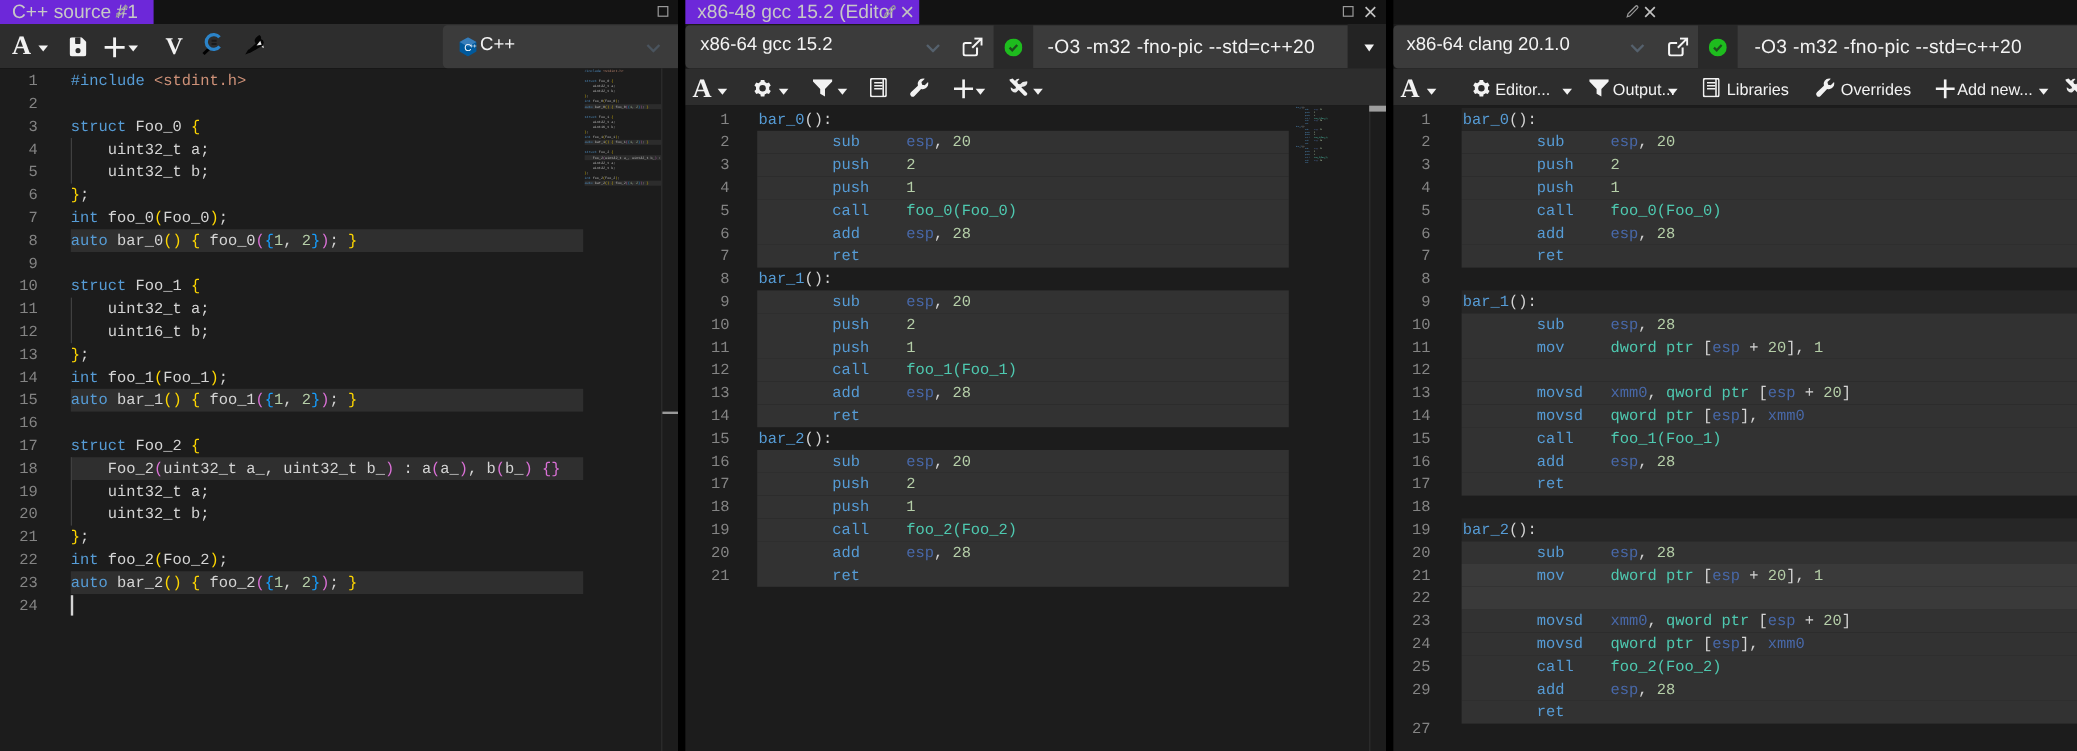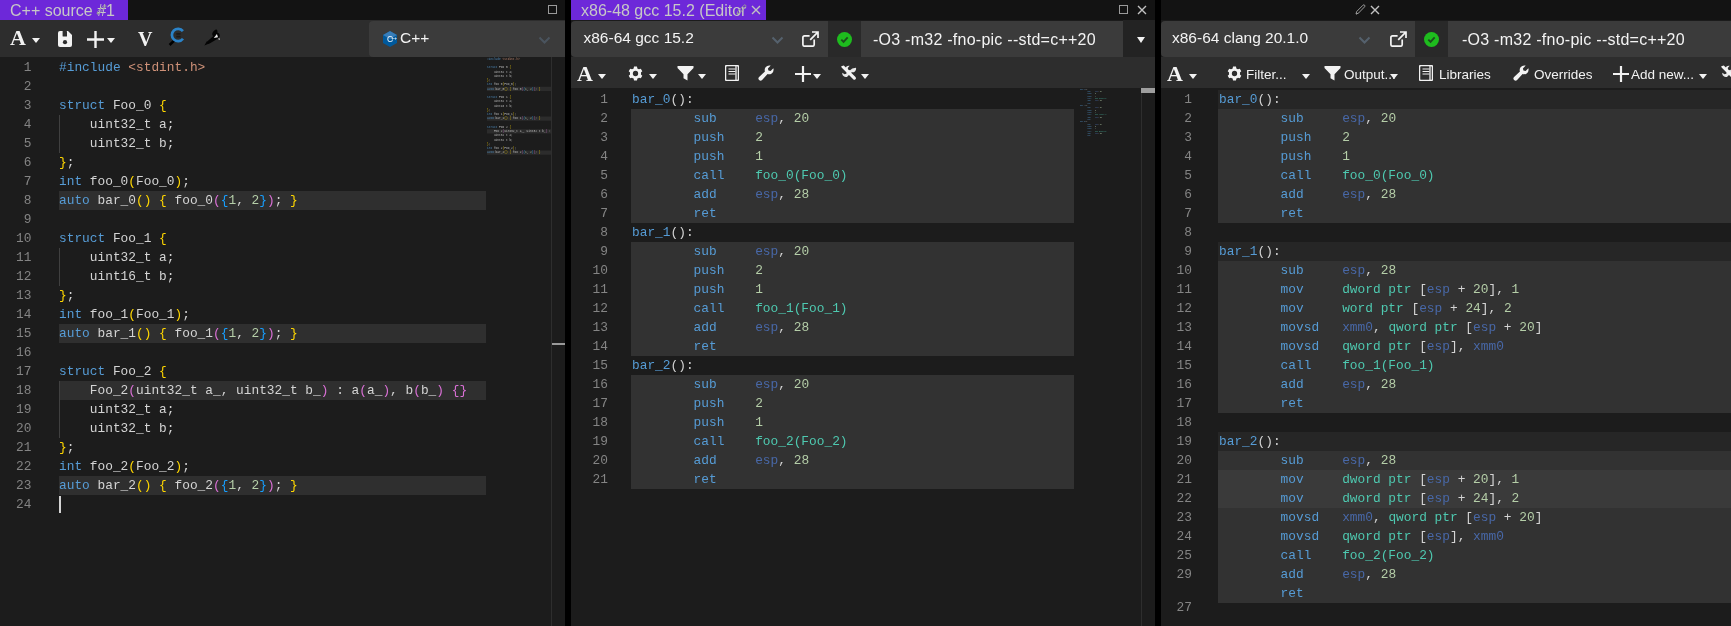--- a/index.html
+++ b/index.html
@@ -318,21 +318,21 @@
       <path d="M4.6 8.2 L7 10.6 L11.4 5.8" fill="none" stroke="#1d4d1d" stroke-width="2"></path>
     </svg>
     <div class="opt" style="left:301px;top:30.5px">-O3 -m32 -fno-pic --std=c++20</div>
     <div class="toolbar" style="top:57px;height:31px"></div>
     <div class="tbA" style="left:6px;top:63px">A</div>
     <div style="position:absolute;left:28px;top:74px;width:0;height:0;border-left:4.5px solid transparent;border-right:4.5px solid transparent;border-top:5px solid #f2f2f2"></div>
     <svg style="position:absolute;left:65px;top:65px" width="17" height="17" viewBox="0 0 16 16">
       <path fill="#f2f2f2" d="M6.6 0h2.8l.35 1.7a6.3 6.3 0 0 1 1.55.9L13 2l1.4 2.4-1.3 1.15q.1.45.1.95t-.1.95l1.3 1.15L13 11l-1.7-.6a6.3 6.3 0 0 1-1.55.9L9.4 13H6.6l-.35-1.7a6.3 6.3 0 0 1-1.55-.9L3 11 1.6 8.6l1.3-1.15Q2.8 7 2.8 6.5t.1-.95L1.6 4.4 3 2l1.7.6a6.3 6.3 0 0 1 1.55-.9Z" transform="translate(0,1.5)"></path>
       <circle cx="8" cy="8" r="2.5" fill="#2d2d2d"></circle>
     </svg>
-    <div class="lab" style="left:85px;top:67px">Filter...</div>
+    <div class="lab" style="left:85px;top:67px">Editor...</div>
     <div style="position:absolute;left:141px;top:74px;width:0;height:0;border-left:4.5px solid transparent;border-right:4.5px solid transparent;border-top:5px solid #f2f2f2"></div>
     <svg style="position:absolute;left:163px;top:66px" width="17" height="15" viewBox="0 0 17 15">
       <path fill="#f2f2f2" d="M0.5 0 h16 v2 L10.5 8.2 V14.5 L6.5 12.2 V8.2 L0.5 2 Z"></path>
     </svg>
     <div class="lab" style="left:183px;top:67px">Output...</div>
     <div style="position:absolute;left:229px;top:74px;width:0;height:0;border-left:4.5px solid transparent;border-right:4.5px solid transparent;border-top:5px solid #f2f2f2"></div>
     <svg style="position:absolute;left:258px;top:65px" width="14" height="16" viewBox="0 0 14 16">
       <rect x="0.5" y="0.5" width="13" height="15" rx="1.6" fill="none" stroke="#f2f2f2" stroke-width="1.5"></rect>
       <path d="M3.5 4h7M3.5 6.5h7M3.5 9h7" stroke="#f2f2f2" stroke-width="1.2"></path>
       <path d="M11 0.5v15" stroke="#f2f2f2" stroke-width="1.3"></path>
@@ -407,27 +407,25 @@
     <div class="cl" style="left:58px;top:89.5px"><i class="k">bar_0</i><i class="w">():</i></div>
     <div class="cl" style="left:58px;top:108.5px"><i class="k">&nbsp;&nbsp;&nbsp;&nbsp;&nbsp;&nbsp;&nbsp;&nbsp;sub&nbsp;&nbsp;&nbsp;&nbsp;&nbsp;</i><i class="r">esp</i><i class="w">,&nbsp;</i><i class="n">20</i></div>
     <div class="cl" style="left:58px;top:127.5px"><i class="k">&nbsp;&nbsp;&nbsp;&nbsp;&nbsp;&nbsp;&nbsp;&nbsp;push&nbsp;&nbsp;&nbsp;&nbsp;</i><i class="n">2</i></div>
     <div class="cl" style="left:58px;top:146.5px"><i class="k">&nbsp;&nbsp;&nbsp;&nbsp;&nbsp;&nbsp;&nbsp;&nbsp;push&nbsp;&nbsp;&nbsp;&nbsp;</i><i class="n">1</i></div>
     <div class="cl" style="left:58px;top:165.5px"><i class="k">&nbsp;&nbsp;&nbsp;&nbsp;&nbsp;&nbsp;&nbsp;&nbsp;call&nbsp;&nbsp;&nbsp;&nbsp;</i><i class="t">foo_0(Foo_0)</i></div>
     <div class="cl" style="left:58px;top:184.5px"><i class="k">&nbsp;&nbsp;&nbsp;&nbsp;&nbsp;&nbsp;&nbsp;&nbsp;add&nbsp;&nbsp;&nbsp;&nbsp;&nbsp;</i><i class="r">esp</i><i class="w">,&nbsp;</i><i class="n">28</i></div>
     <div class="cl" style="left:58px;top:203.5px"><i class="k">&nbsp;&nbsp;&nbsp;&nbsp;&nbsp;&nbsp;&nbsp;&nbsp;ret</i></div>
     <div class="cl" style="left:58px;top:241.5px"><i class="k">bar_1</i><i class="w">():</i></div>
     <div class="cl" style="left:58px;top:260.5px"><i class="k">&nbsp;&nbsp;&nbsp;&nbsp;&nbsp;&nbsp;&nbsp;&nbsp;sub&nbsp;&nbsp;&nbsp;&nbsp;&nbsp;</i><i class="r">esp</i><i class="w">,&nbsp;</i><i class="n">28</i></div>
     <div class="cl" style="left:58px;top:279.5px"><i class="k">&nbsp;&nbsp;&nbsp;&nbsp;&nbsp;&nbsp;&nbsp;&nbsp;mov&nbsp;&nbsp;&nbsp;&nbsp;&nbsp;</i><i class="t">dword&nbsp;ptr&nbsp;</i><i class="w">[</i><i class="r">esp</i><i class="w">&nbsp;+&nbsp;</i><i class="n">20</i><i class="w">],&nbsp;</i><i class="n">1</i></div>
-    <div class="cl" style="left:58px;top:298.5px"><i class="k">&nbsp;&nbsp;&nbsp;&nbsp;&nbsp;&nbsp;&nbsp;&nbsp;mov&nbsp;&nbsp;&nbsp;&nbsp;&nbsp;</i><i class="t">word&nbsp;ptr&nbsp;</i><i class="w">[</i><i class="r">esp</i><i class="w">&nbsp;+&nbsp;</i><i class="n">24</i><i class="w">],&nbsp;</i><i class="n">2</i></div>
     <div class="cl" style="left:58px;top:317.5px"><i class="k">&nbsp;&nbsp;&nbsp;&nbsp;&nbsp;&nbsp;&nbsp;&nbsp;movsd&nbsp;&nbsp;&nbsp;</i><i class="r">xmm0</i><i class="w">,&nbsp;</i><i class="t">qword&nbsp;ptr&nbsp;</i><i class="w">[</i><i class="r">esp</i><i class="w">&nbsp;+&nbsp;</i><i class="n">20</i><i class="w">]</i></div>
     <div class="cl" style="left:58px;top:336.5px"><i class="k">&nbsp;&nbsp;&nbsp;&nbsp;&nbsp;&nbsp;&nbsp;&nbsp;movsd&nbsp;&nbsp;&nbsp;</i><i class="t">qword&nbsp;ptr&nbsp;</i><i class="w">[</i><i class="r">esp</i><i class="w">],&nbsp;</i><i class="r">xmm0</i></div>
     <div class="cl" style="left:58px;top:355.5px"><i class="k">&nbsp;&nbsp;&nbsp;&nbsp;&nbsp;&nbsp;&nbsp;&nbsp;call&nbsp;&nbsp;&nbsp;&nbsp;</i><i class="t">foo_1(Foo_1)</i></div>
     <div class="cl" style="left:58px;top:374.5px"><i class="k">&nbsp;&nbsp;&nbsp;&nbsp;&nbsp;&nbsp;&nbsp;&nbsp;add&nbsp;&nbsp;&nbsp;&nbsp;&nbsp;</i><i class="r">esp</i><i class="w">,&nbsp;</i><i class="n">28</i></div>
     <div class="cl" style="left:58px;top:393.5px"><i class="k">&nbsp;&nbsp;&nbsp;&nbsp;&nbsp;&nbsp;&nbsp;&nbsp;ret</i></div>
     <div class="cl" style="left:58px;top:431.5px"><i class="k">bar_2</i><i class="w">():</i></div>
     <div class="cl" style="left:58px;top:450.5px"><i class="k">&nbsp;&nbsp;&nbsp;&nbsp;&nbsp;&nbsp;&nbsp;&nbsp;sub&nbsp;&nbsp;&nbsp;&nbsp;&nbsp;</i><i class="r">esp</i><i class="w">,&nbsp;</i><i class="n">28</i></div>
     <div class="cl" style="left:58px;top:469.5px"><i class="k">&nbsp;&nbsp;&nbsp;&nbsp;&nbsp;&nbsp;&nbsp;&nbsp;mov&nbsp;&nbsp;&nbsp;&nbsp;&nbsp;</i><i class="t">dword&nbsp;ptr&nbsp;</i><i class="w">[</i><i class="r">esp</i><i class="w">&nbsp;+&nbsp;</i><i class="n">20</i><i class="w">],&nbsp;</i><i class="n">1</i></div>
-    <div class="cl" style="left:58px;top:488.5px"><i class="k">&nbsp;&nbsp;&nbsp;&nbsp;&nbsp;&nbsp;&nbsp;&nbsp;mov&nbsp;&nbsp;&nbsp;&nbsp;&nbsp;</i><i class="t">dword&nbsp;ptr&nbsp;</i><i class="w">[</i><i class="r">esp</i><i class="w">&nbsp;+&nbsp;</i><i class="n">24</i><i class="w">],&nbsp;</i><i class="n">2</i></div>
     <div class="cl" style="left:58px;top:507.5px"><i class="k">&nbsp;&nbsp;&nbsp;&nbsp;&nbsp;&nbsp;&nbsp;&nbsp;movsd&nbsp;&nbsp;&nbsp;</i><i class="r">xmm0</i><i class="w">,&nbsp;</i><i class="t">qword&nbsp;ptr&nbsp;</i><i class="w">[</i><i class="r">esp</i><i class="w">&nbsp;+&nbsp;</i><i class="n">20</i><i class="w">]</i></div>
     <div class="cl" style="left:58px;top:526.5px"><i class="k">&nbsp;&nbsp;&nbsp;&nbsp;&nbsp;&nbsp;&nbsp;&nbsp;movsd&nbsp;&nbsp;&nbsp;</i><i class="t">qword&nbsp;ptr&nbsp;</i><i class="w">[</i><i class="r">esp</i><i class="w">],&nbsp;</i><i class="r">xmm0</i></div>
     <div class="cl" style="left:58px;top:545.5px"><i class="k">&nbsp;&nbsp;&nbsp;&nbsp;&nbsp;&nbsp;&nbsp;&nbsp;call&nbsp;&nbsp;&nbsp;&nbsp;</i><i class="t">foo_2(Foo_2)</i></div>
     <div class="cl" style="left:58px;top:564.5px"><i class="k">&nbsp;&nbsp;&nbsp;&nbsp;&nbsp;&nbsp;&nbsp;&nbsp;add&nbsp;&nbsp;&nbsp;&nbsp;&nbsp;</i><i class="r">esp</i><i class="w">,&nbsp;</i><i class="n">28</i></div>
     <div class="cl" style="left:58px;top:583.5px"><i class="k">&nbsp;&nbsp;&nbsp;&nbsp;&nbsp;&nbsp;&nbsp;&nbsp;ret</i></div>
   </div>
 </body></html>

